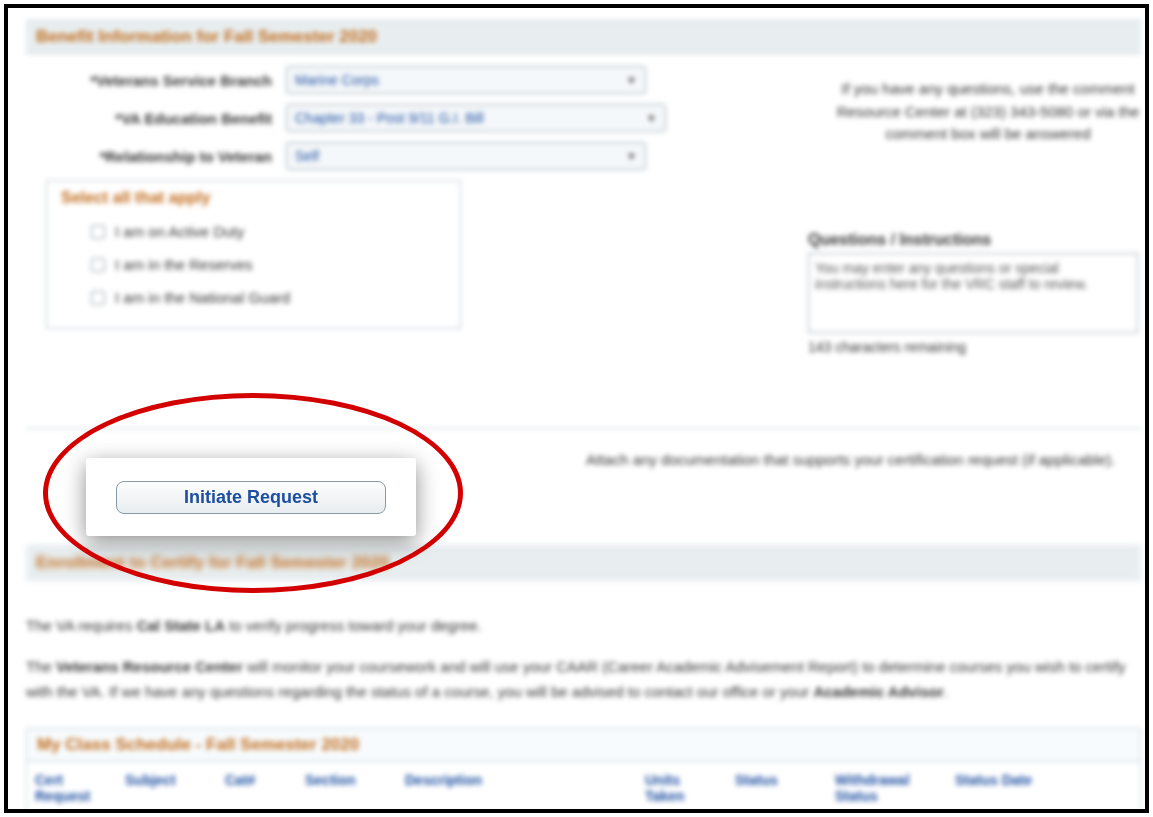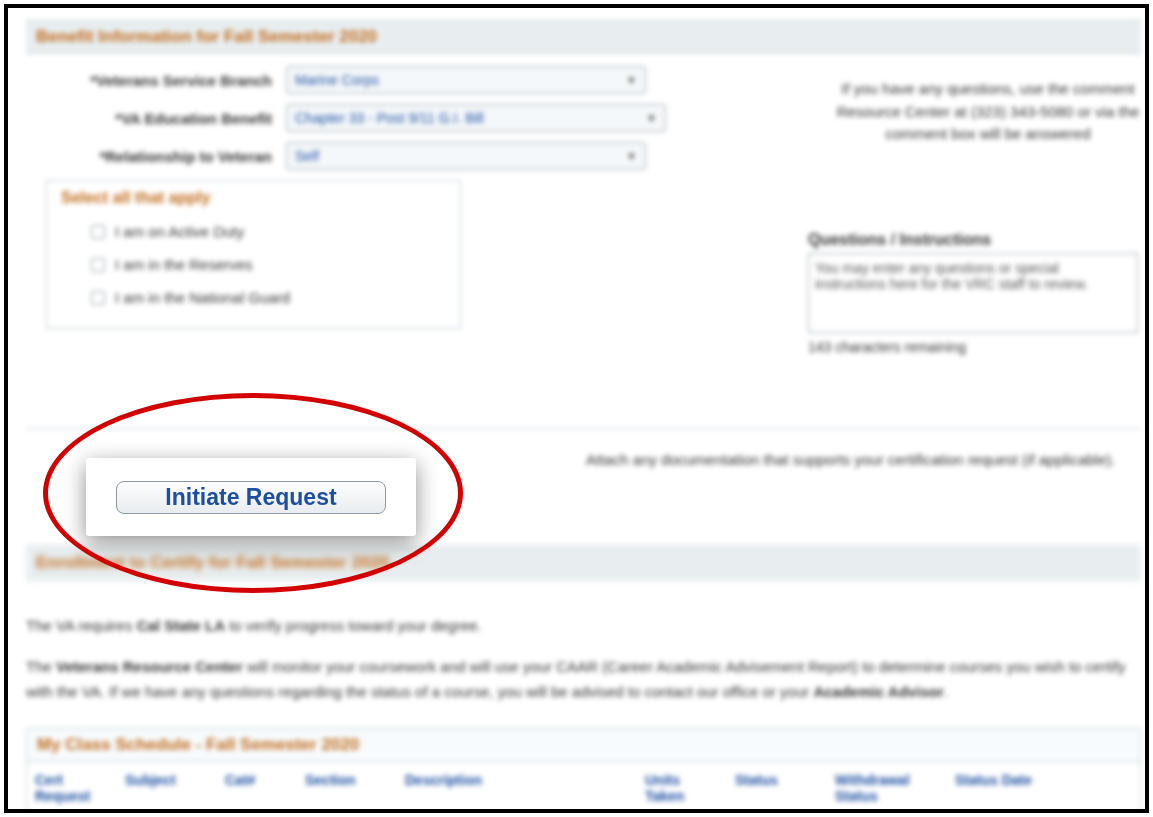--- a/index.html
+++ b/index.html
@@ -204,21 +204,21 @@
     z-index: 20;
   }
   .focus-button {
     width: 270px;
     height: 33px;
     border: 1px solid #8a99a2;
     border-radius: 8px;
     background: linear-gradient(#fdfdfd,#e9edef);
     color: #1c4ea1;
     font-weight: bold;
-    font-size: 23px;
+    font-size: 18px;
     cursor: pointer;
     display:flex;
     align-items:center;
     justify-content:center;
   }
 
   
   .red-oval {
     position:absolute;
     left: 35px;

